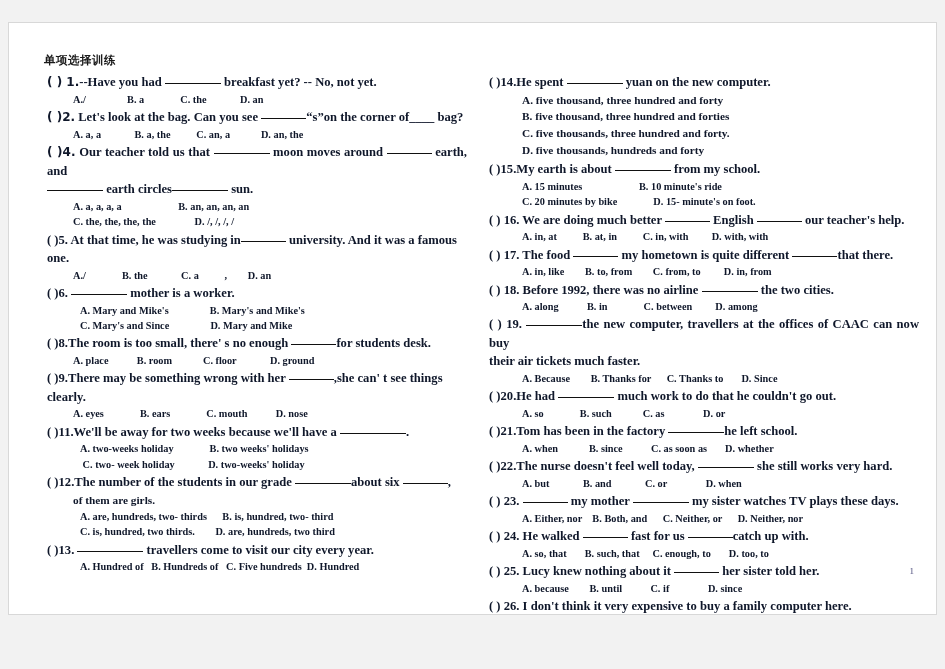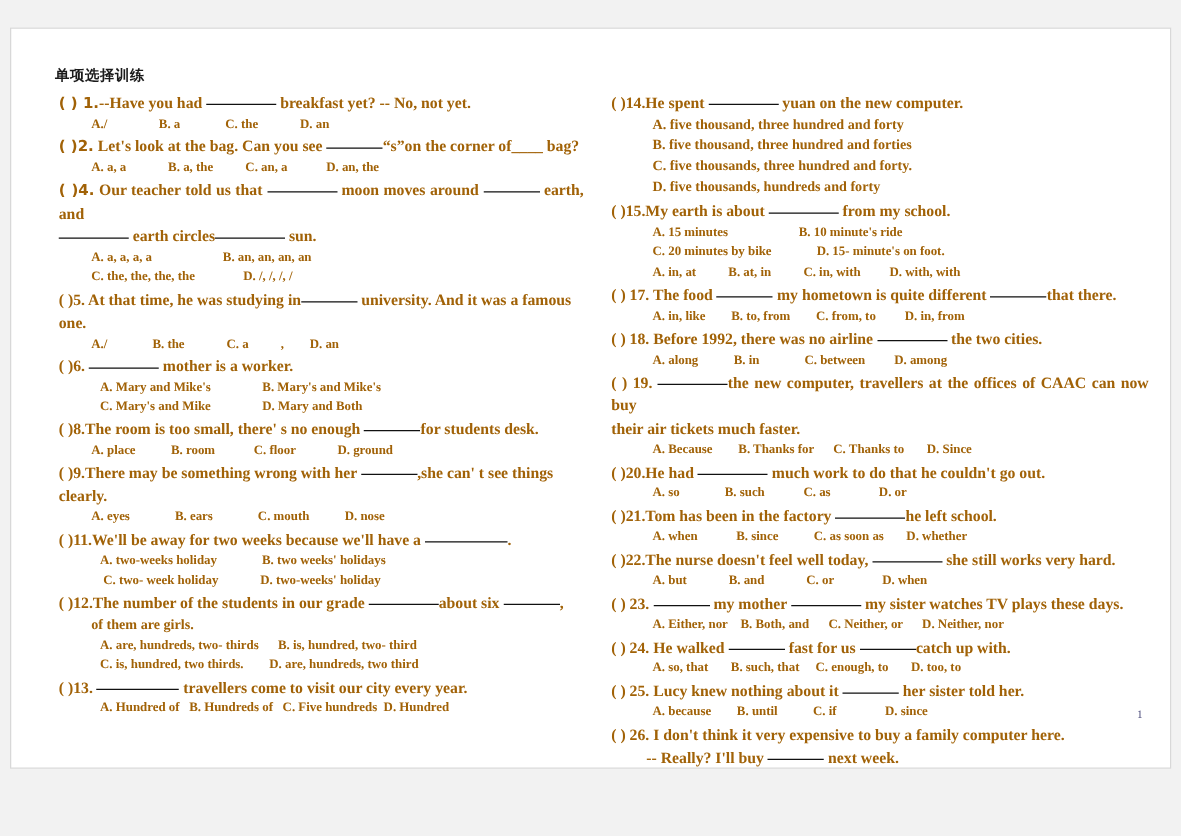--- a/index.html
+++ b/index.html
@@ -31,21 +31,21 @@
     font-family: "DejaVu Sans", "Liberation Sans", sans-serif;
     font-size: 11.5px;
     font-weight: bold;
     color: #1a1a1a;
     letter-spacing: 0.5px;
   }
   .col {
     position: absolute;
     top: 50px;
     font-size: 12.4px;
-    color: #a16207;
+    color: #0f172a;
   }
   #col-left  { left: 38px;  width: 420px; }
   #col-right { left: 480px; width: 430px; }
 
   .q {
     margin: 0 0 1px 0;
     line-height: 1.47;
   }
   
   .stem {
@@ -130,21 +130,21 @@
     </div>
 
     <div class="q">
       <div class="stem nojust"><span class="box">(  )5.</span> <span>At that time, he was studying in</span><span class="blank b-md"></span><span> university. And it was a famous one.</span></div>
       <div class="opts sm">A./              B. the             C. a          ,        D. an</div>
     </div>
 
     <div class="q">
       <div class="stem nojust"><span class="box">(  )6.</span> <span class="blank b-lg"></span><span> mother is a worker.</span></div>
       <div class="opts sm ind">A. Mary and Mike's                B. Mary's and Mike's</div>
-      <div class="opts sm ind">C. Mary's and Mike                D. Mary and Both</div>
+      <div class="opts sm ind">C. Mary's and Since                D. Mary and Mike</div>
     </div>
 
     <div class="q">
       <div class="stem nojust"><span class="box">(  )8.</span><span>The room is too small, there' s no enough </span><span class="blank b-md"></span><span>for students desk.</span></div>
       <div class="opts sm">A. place           B. room            C. floor             D. ground</div>
     </div>
 
     <div class="q">
       <div class="stem nojust"><span class="box">(  )9.</span><span>There may be something wrong with her </span><span class="blank b-md"></span><span>,she can' t see things clearly.</span></div>
       <div class="opts sm">A. eyes              B. ears              C. mouth           D. nose</div>
@@ -181,20 +181,21 @@
       <div class="opts ind">D. five thousands, hundreds and forty</div>
     </div>
 
     <div class="q">
       <div class="stem nojust"><span class="box">(  )15.</span><span>My earth is about </span><span class="blank b-lg"></span><span> from my school.</span></div>
       <div class="opts sm ind">A. 15 minutes                      B. 10 minute's ride</div>
       <div class="opts sm ind">C. 20 minutes by bike              D. 15- minute's on foot.</div>
     </div>
 
     <div class="q">
+      <div class="stem nojust"><span class="box">(  ) 16.</span> <span>We are doing much better </span><span class="blank b-md"></span><span> English </span><span class="blank b-md"></span><span> our teacher's help.</span></div>
       <div class="opts sm ind">A. in, at          B. at, in          C. in, with         D. with, with</div>
     </div>
 
     <div class="q">
       <div class="stem nojust"><span class="box">(  ) 17.</span> <span>The food </span><span class="blank b-md"></span><span> my hometown is quite different </span><span class="blank b-md"></span><span>that there.</span></div>
       <div class="opts sm ind">A. in, like        B. to, from        C. from, to         D. in, from</div>
     </div>
 
     <div class="q">
       <div class="stem nojust"><span class="box">(  ) 18.</span> <span>Before 1992, there was no airline </span><span class="blank b-lg"></span><span> the two cities.</span></div>

